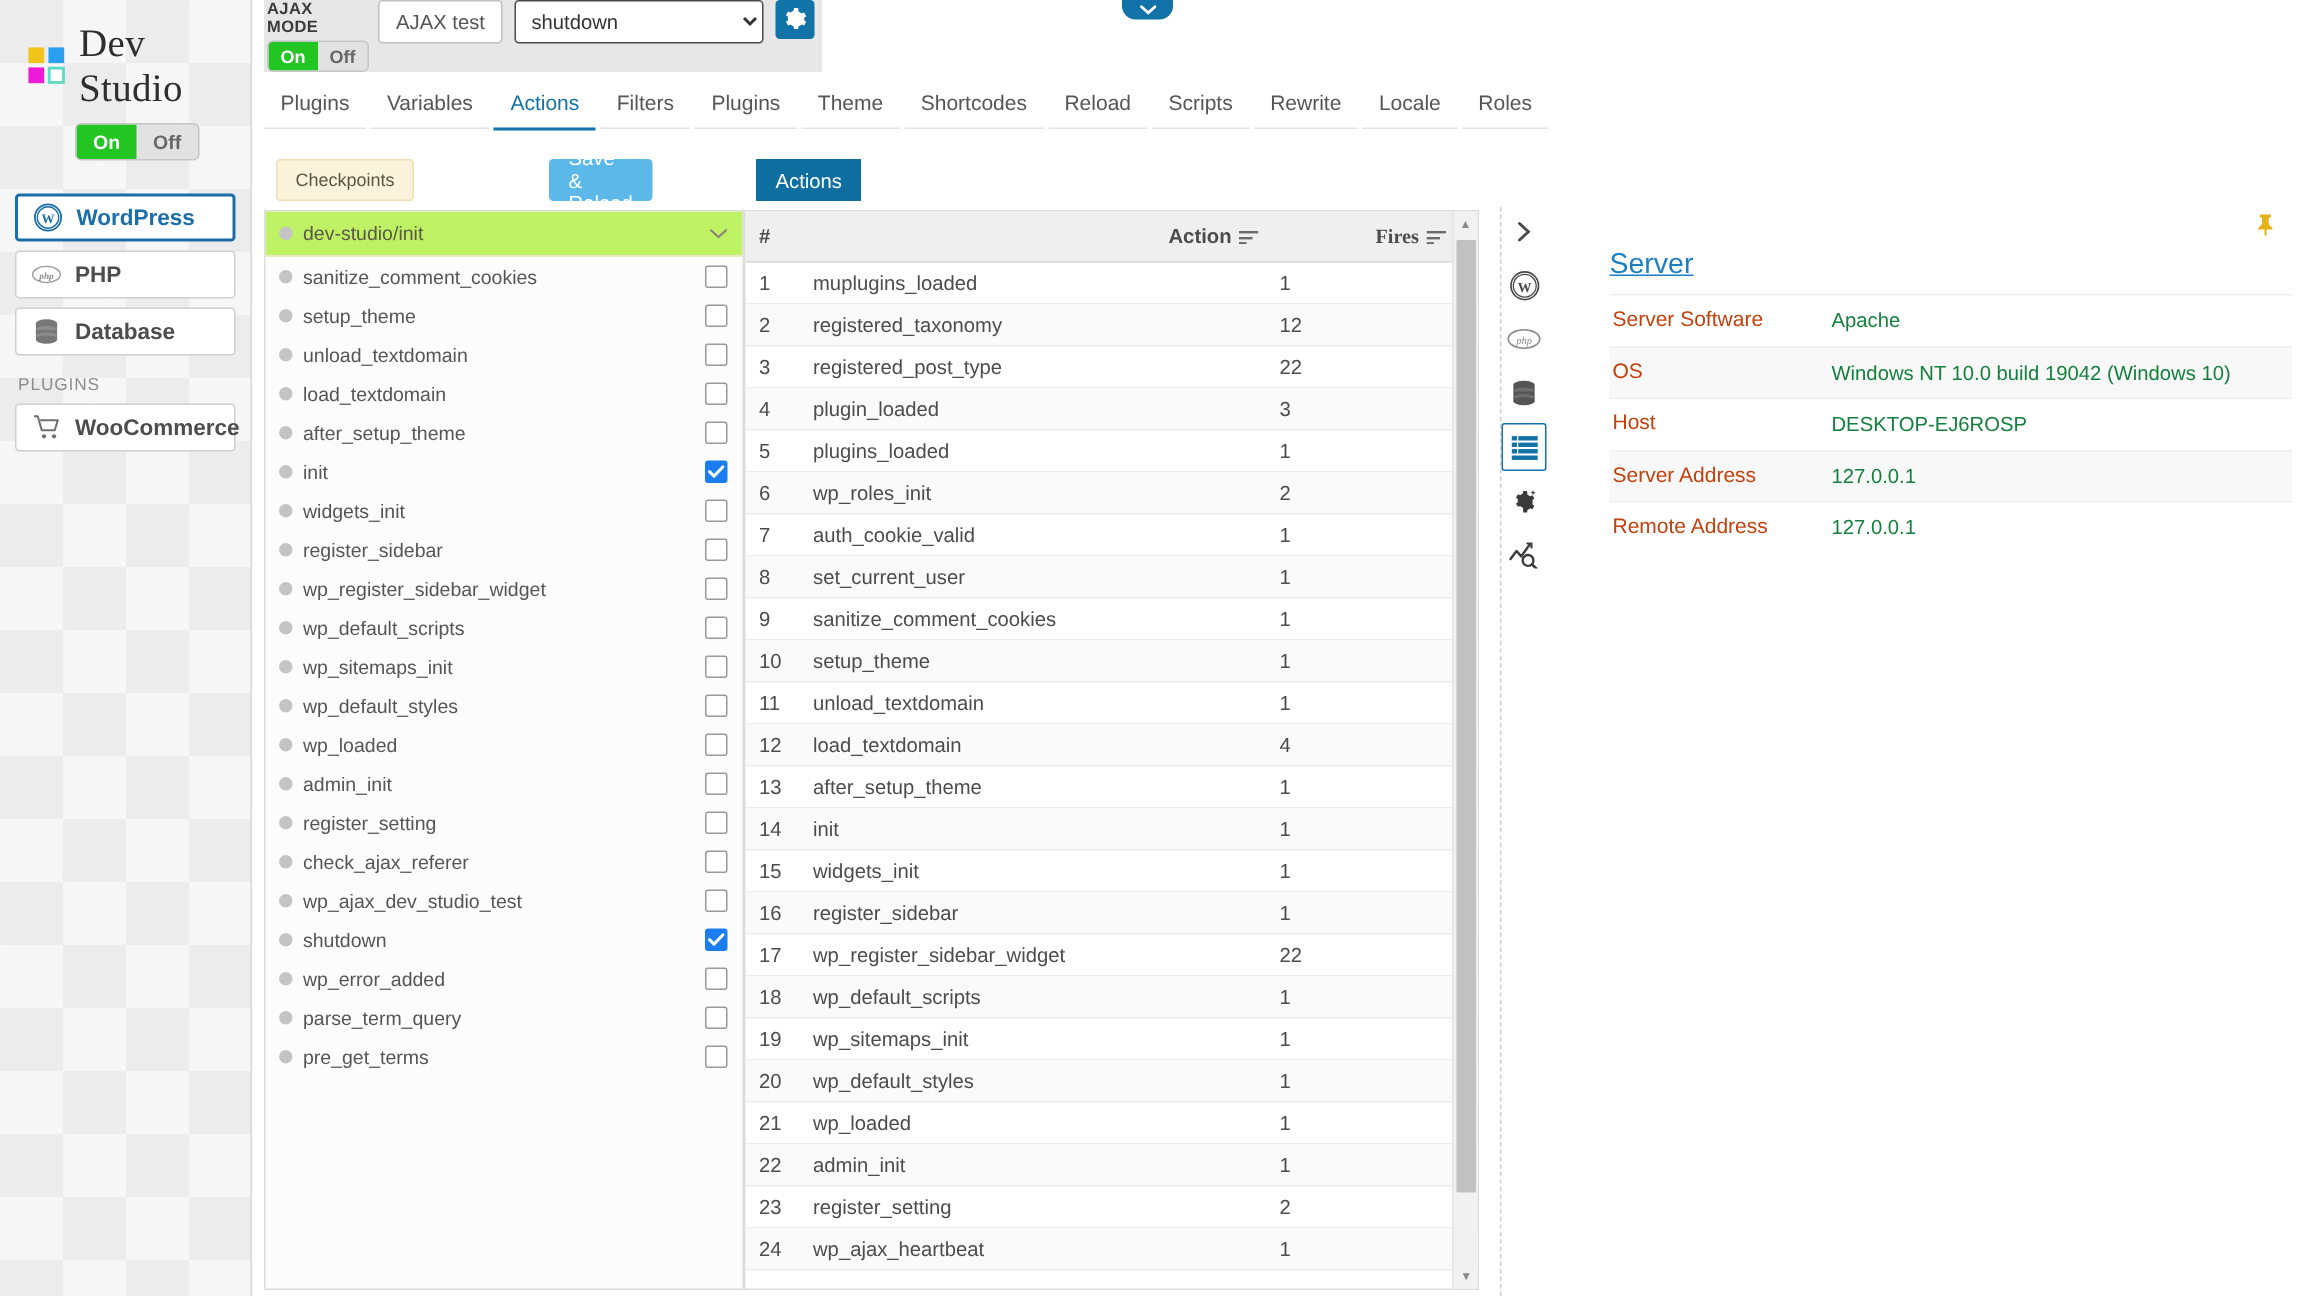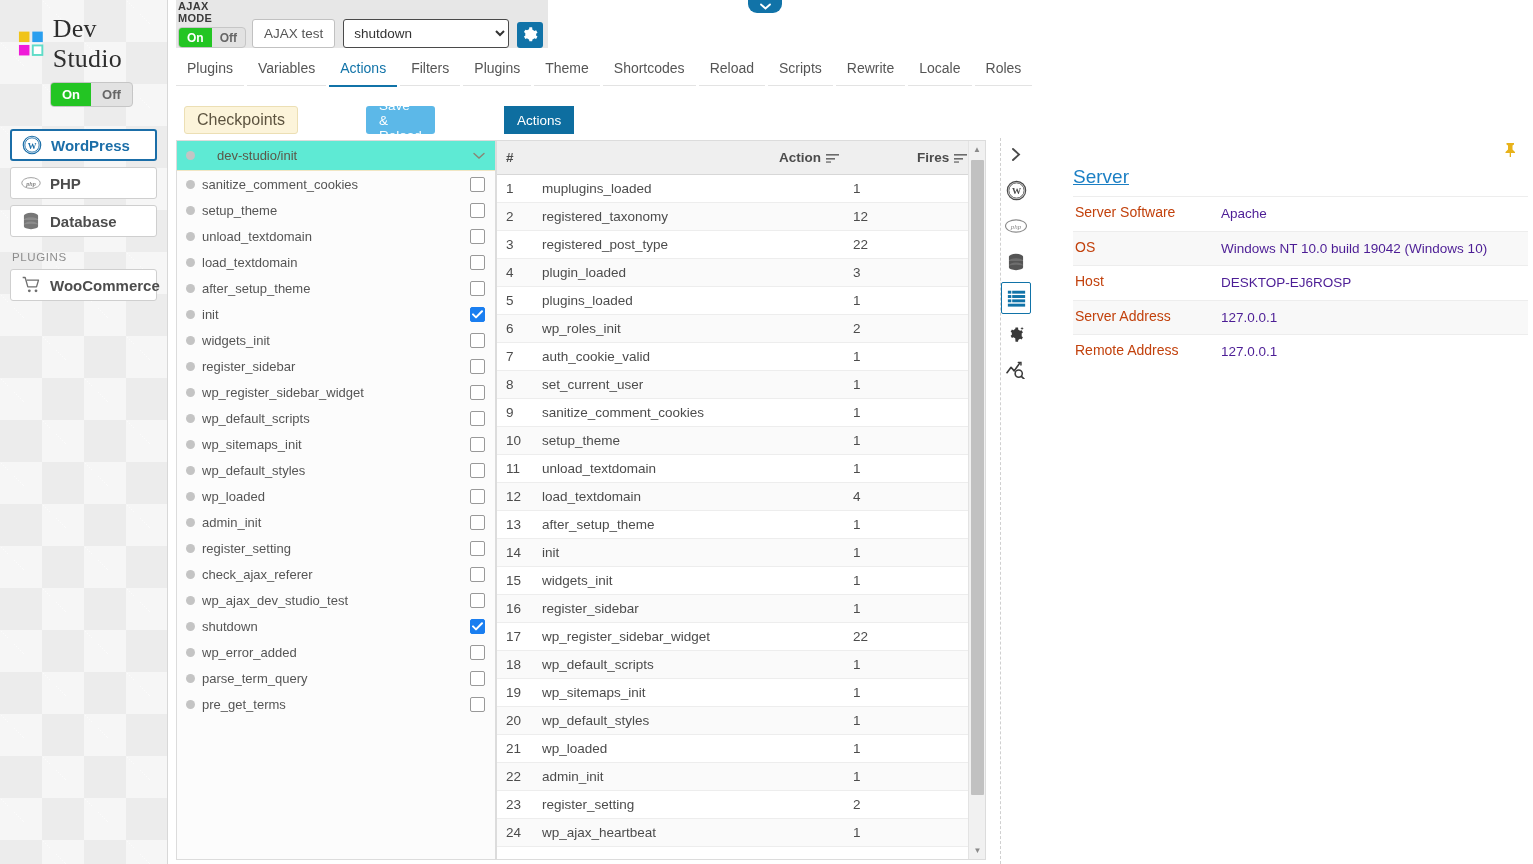--- a/index.html
+++ b/index.html
@@ -66,21 +66,21 @@
   
   #blue-pill {
     position: absolute; left: 748px; top: 0; width: 34px; height: 13px;
     background: #1173a8; border-radius: 0 0 9px 9px;
     display: flex; align-items: center; justify-content: center;
     cursor: pointer;
   }
   #ajaxbar {
     position: absolute; left: 176px; top: 0; width: 372px; height: 48px;
     background: #e7e7e7;
-    display: flex; align-items: flex-end; gap: 8px; padding-left: 2px;
+    display: flex; align-items: flex-start; gap: 8px; padding-left: 2px;
   }
   #ajax-mode-block { width: 66px; padding-left: 0; }
   #ajax-mode-label {
     font-size: 11px; font-weight: bold; color: #3b3b3b; letter-spacing: .3px;
     margin-bottom: 3px;
   }
   #ajax-mode-block .toggle { height: 21px; }
   #ajax-mode-block .toggle .seg { padding: 0 8px; font-size: 12px; }
   #ajax-test-btn {
     height: 29px; padding: 0 11px; background: #ffffff;
@@ -108,21 +108,21 @@
     border-bottom: 1px solid #e3e3e3; margin-right: 3px; cursor: pointer;
     white-space: nowrap;
   }
   .tab.active { color: #1173a8; border-bottom: 2px solid #1173a8; }
 
   
   #btnrow { position: absolute; left: 184px; top: 106px; height: 28px; }
   #checkpoints-btn {
     position: absolute; left: 0; top: 0; height: 28px; padding: 0 12px;
     background: #fcf4da; border: 1px solid #ecdfb4; border-radius: 3px;
-    font-size: 16px; color: #5d5440; display: flex; align-items: center;
+    font-size: 12px; color: #5d5440; display: flex; align-items: center;
     cursor: pointer;
   }
   #save-reload-btn {
     position: absolute; left: 182px; top: 0; height: 28px; padding: 0 13px;
     background: #5cb8e8; border: none; border-radius: 3px;
     font-size: 13.5px; color: #fff; display: flex; align-items: center;
     cursor: pointer;
   }
   #actions-btn {
     position: absolute; left: 320px; top: 0; height: 28px; padding: 0 13px;
@@ -131,23 +131,22 @@
     cursor: pointer;
   }
 
   
   #cp-panel {
     position: absolute; left: 176px; top: 140px; width: 320px; height: 720px;
     background: #fcfcfc; border: 1px solid #dcdcdc; overflow: hidden;
   }
   #cp-header {
     display: flex; align-items: center; height: 30px;
-    background: #5eead4; border-bottom: 1px solid #f0e6c4;
+    background: #bef264; border-bottom: 1px solid #f0e6c4;
     padding: 0 10px 0 9px;
-    gap: 15px;
   }
   .cp-dot {
     width: 9px; height: 9px; border-radius: 50%; background: #c4c4c4;
     flex: 0 0 9px; margin-right: 7px;
   }
   #cp-header-label { flex: 1; font-size: 13px; color: #5c5748; }
   .cp-row {
     display: flex; align-items: center; height: 26px;
     padding: 0 10px 0 9px;
   }
@@ -170,21 +169,21 @@
     display: flex; height: 34px; align-items: center;
     background: #efefef; border-bottom: 1px solid #d7d7d7;
     font-weight: bold; font-size: 13.5px; color: #4c4c4c;
   }
   .col-num   { width: 36px; padding-left: 9px; }
   .col-act   { flex: 1; }
   .col-fires { width: 140px; }
   #tbl-head .col-act  { text-align: right; padding-right: 6px;
                         display: flex; justify-content: flex-end; align-items: center; gap: 5px; }
   #tbl-head .col-fires{ display: flex; justify-content: flex-start; align-items: center; gap: 5px;
-                        padding-left: 72px; }
+                        padding-left: 72px; font-family: Liberation Serif, serif; }
   .tbl-row {
     display: flex; align-items: center; height: 28px; font-size: 13.5px;
     color: #4c4c4c; border-bottom: 1px solid #ededed;
   }
   .tbl-row:nth-child(even) { background: #fafafa; }
   .tbl-row .col-act { text-align: left; padding-left: 9px; }
   .tbl-row .col-fires { padding-left: 8px; }
 
   
   .vscroll {
@@ -222,21 +221,21 @@
     margin: 6px 0 8px 38px; font-size: 19px; color: #1b7fc4;
     text-decoration: underline; display: inline-block; cursor: pointer;
   }
   #info-table { margin-left: 38px; width: 455px; }
   .info-row { display: flex; border-top: 1px solid #ededed; }
   .info-row:nth-child(even) { background: #f8f8f8; }
   .info-key {
     width: 148px; padding: 7px 0 7px 2px; font-size: 14px; color: #c2410c;
   }
   .info-val {
-    flex: 1; padding: 7px 0; font-size: 13.5px; color: #4c1d95;
+    flex: 1; padding: 7px 0; font-size: 13.5px; color: #15803d;
     white-space: pre-line; line-height: 1.45;
   }
 </style>
 </head>
 <body>
 
 <div id="app">
 
   <div id="sidebar">
     <div id="brand">

